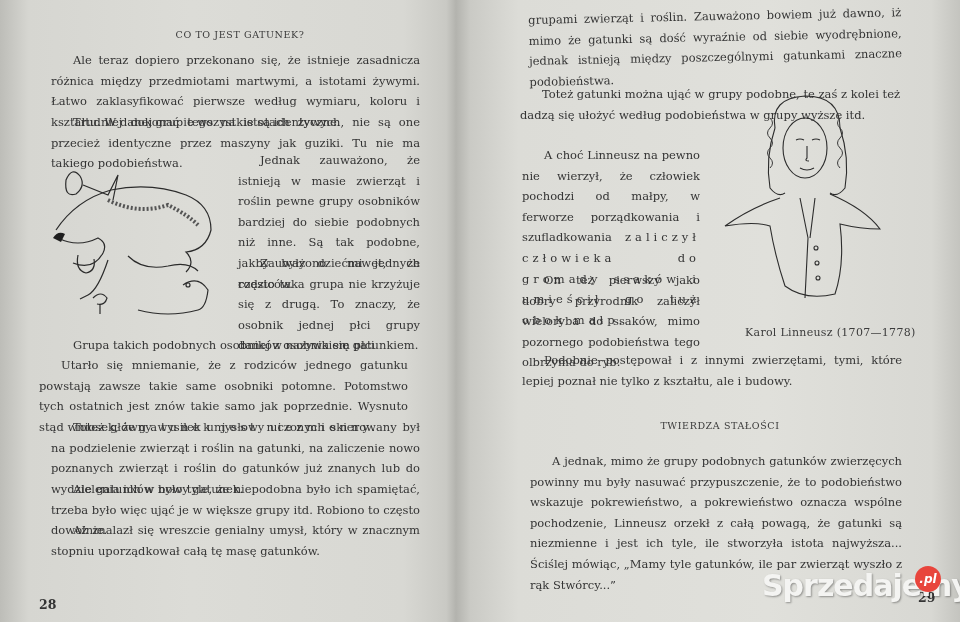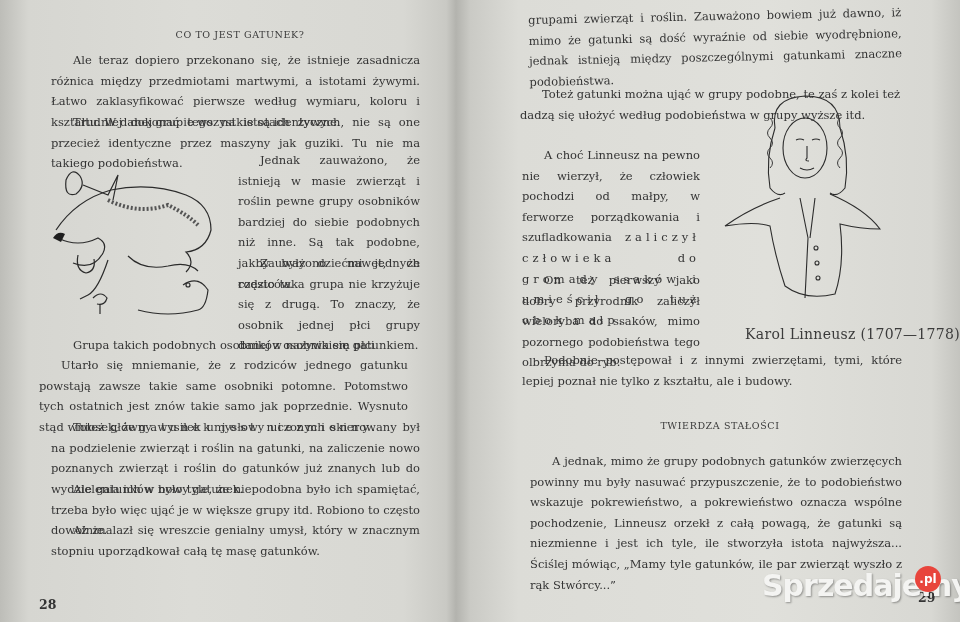--- a/index.html
+++ b/index.html
@@ -7,24 +7,24 @@
   .spread{position:relative;width:960px;height:622px;
     background:linear-gradient(90deg,#bdbdb8 0%,#d6d6d1 3%,#dcdcd7 20%,#d8d8d3 42%,#c9c9c4 46.5%,#b3b3ae 47.5%,#cacac5 49%,#dcdcd7 54%,#e0e0db 80%,#d8d8d3 97%,#c4c4bf 100%);}
   .page{position:absolute;top:0;height:622px;color:#2e2e2e;}
   .left{left:0;width:470px;}
   .right{left:490px;width:470px;}
   .head{position:absolute;font-size:9.5px;letter-spacing:0.6px;color:#3a3a3a;text-align:center;}
   .para{position:absolute;font-size:11.5px;line-height:20.6px;text-align:justify;color:#343434;}
   .ind{text-indent:22px;}
   .sp{letter-spacing:4px;}
   .pagenum{position:absolute;font-size:12.5px;font-weight:bold;color:#333;}
-  .caption{position:absolute;font-size:14px;color:#3b3b3b;letter-spacing:0.3px;}
+  .caption{position:absolute;font-size:11px;color:#3b3b3b;letter-spacing:0.3px;}
   .ill{position:absolute;}
   .wm{position:absolute;left:762px;top:568px;font-family:"DejaVu Sans",sans-serif;font-weight:bold;font-size:30px;color:#f4f4f2;letter-spacing:-1px;text-shadow:1px 1px 2px rgba(0,0,0,.35);}
-  .wm-badge{position:absolute;left:915px;top:566px;width:26px;height:26px;border-radius:50%;background:#e8453c;color:#fff;font-family:"DejaVu Sans",sans-serif;font-weight:bold;font-size:12px;line-height:26px;text-align:center;}
+  .wm-badge{position:absolute;left:915px;top:566px;width:26px;height:26px;border-radius:50%;background:#e8453c;color:#fff;font-family:"DejaVu Sans",sans-serif;font-weight:bold;font-size:12px;line-height:26px;text-align:center;font-style:italic;}
 </style>
 </head>
 <body>
 
 <div class="spread">
 
   <div class="page left">
     <div class="head" style="left:160px;top:29px;width:160px;">CO TO JEST GATUNEK?</div>
 
     <div class="para ind" style="left:51px;top:50px;width:369px;">Ale teraz dopiero przekonano się, że istnieje zasadnicza różnica między przedmiotami martwymi, a istotami żywymi. Łatwo zaklasyfikować pierwsze według wymiaru, koloru i kształtu. W danej grupie wszystkie są identyczne.</div>

